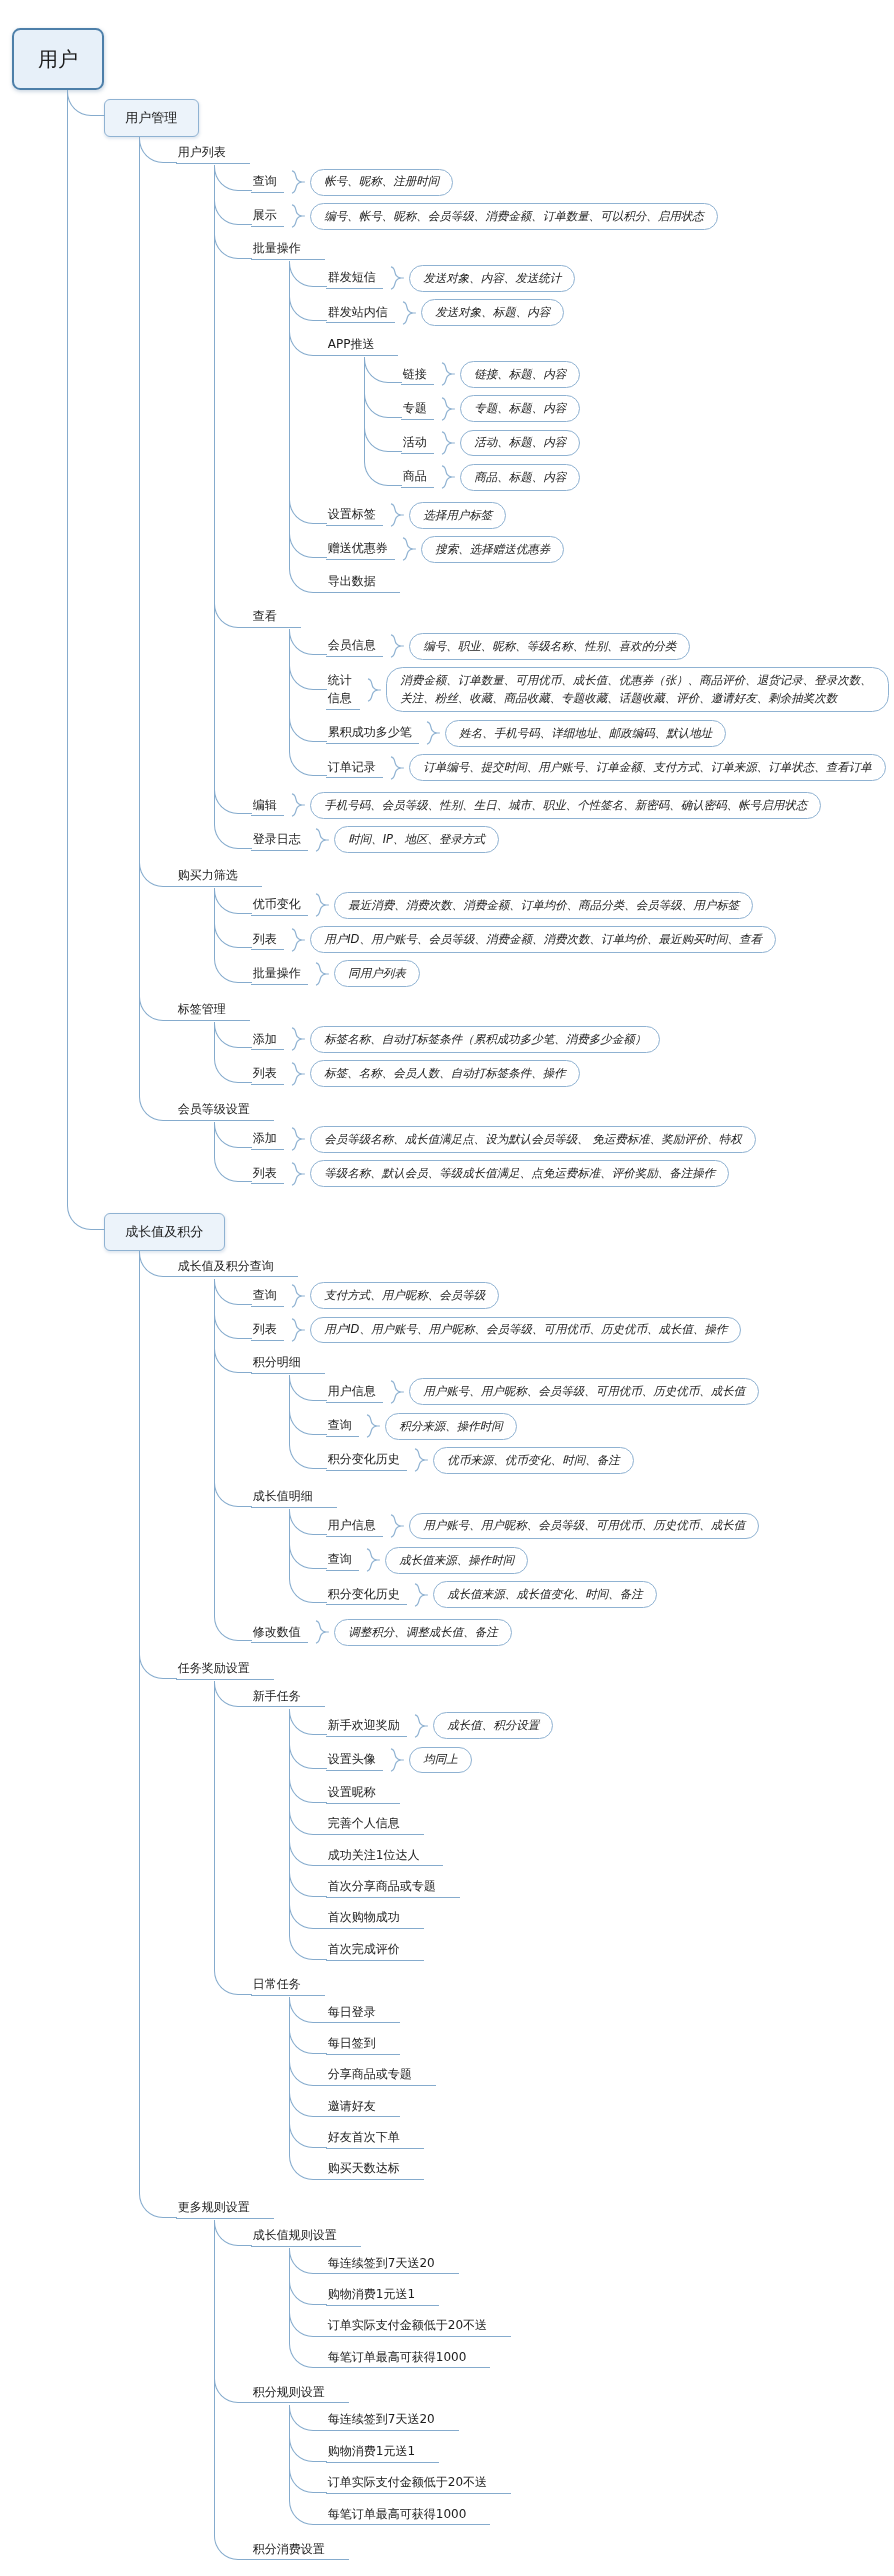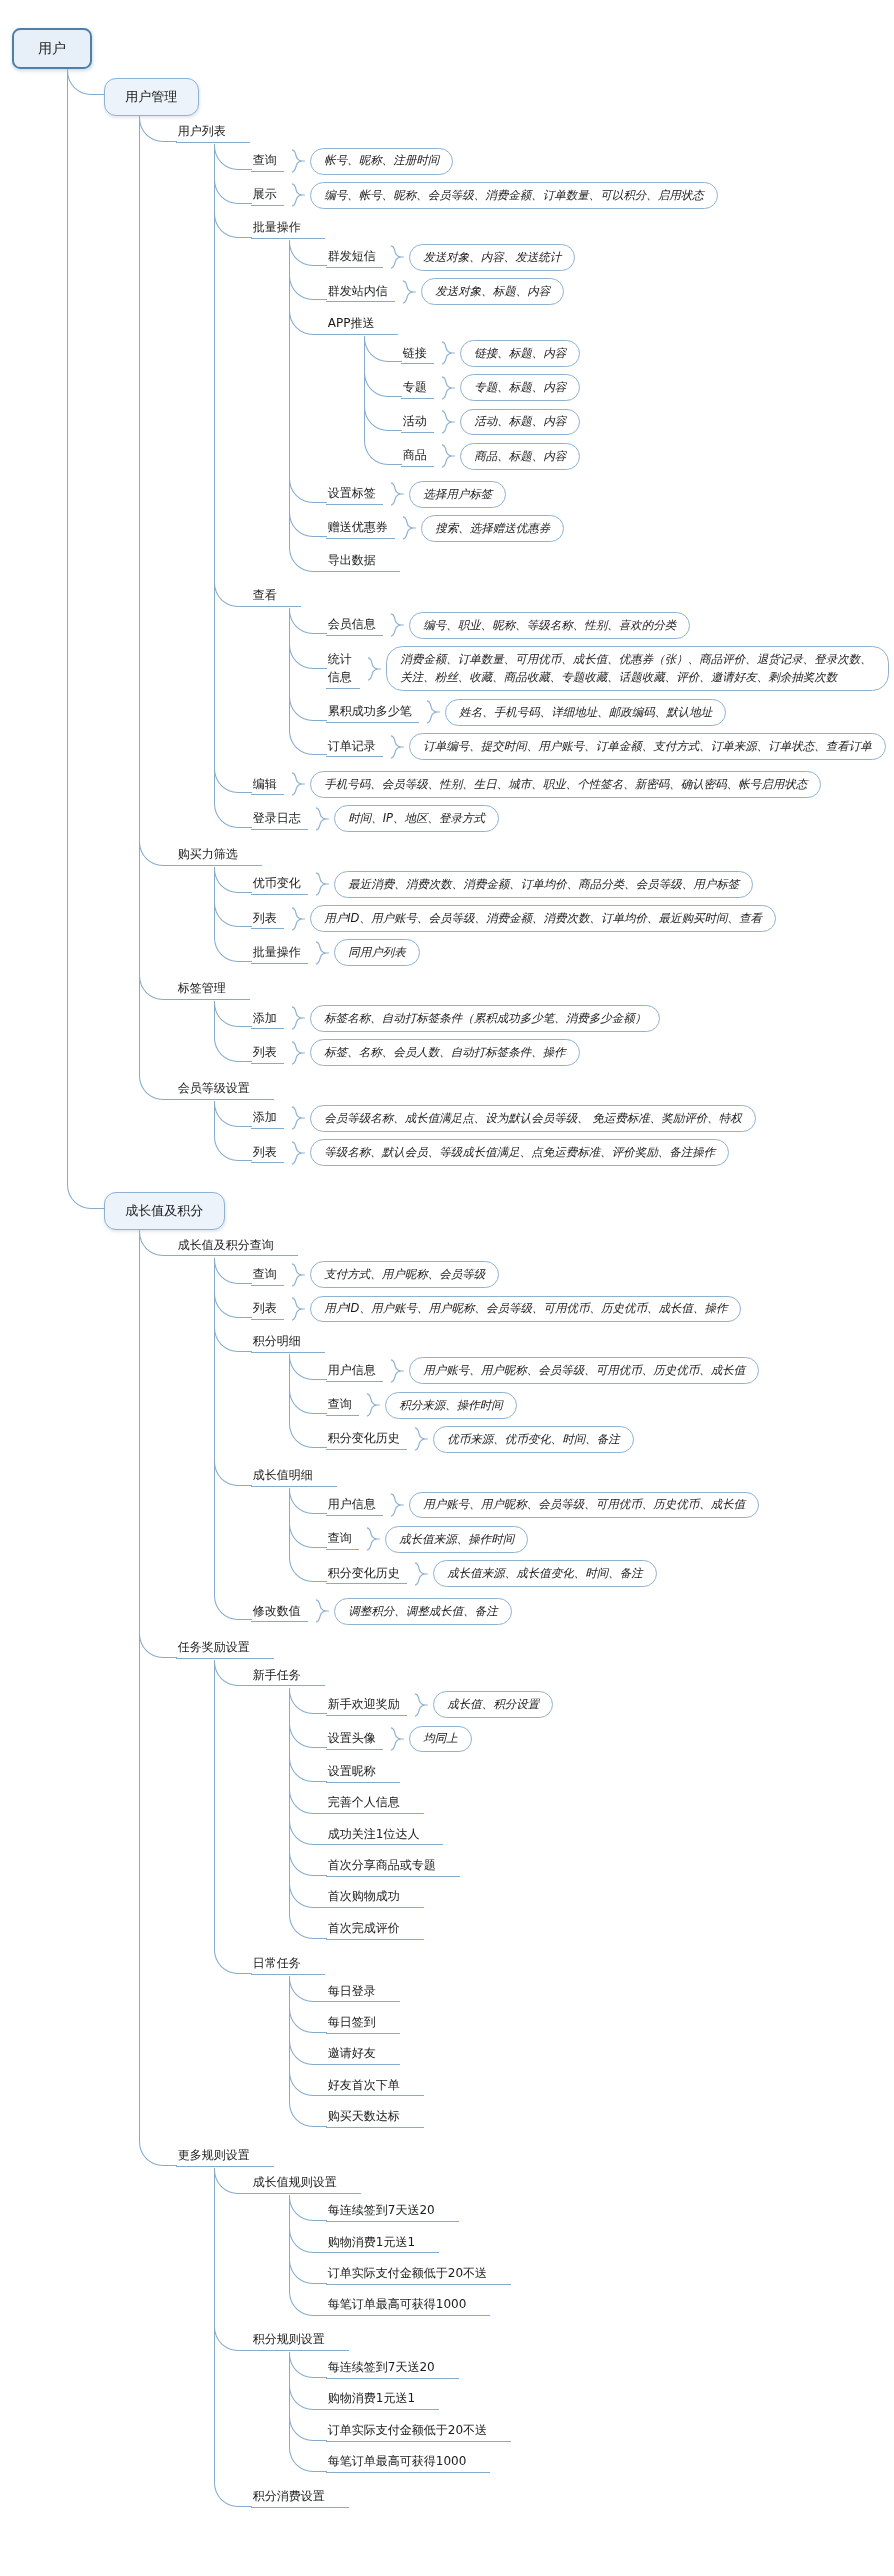--- a/index.html
+++ b/index.html
@@ -42,28 +42,28 @@
   .row { display: flex; align-items: center; gap: 5.5px; min-height: 24px; }
 
   .label { font-size: 12px; line-height: 1.5; }
   .label.u {
     border-bottom: 1.3px solid var(--line);
     padding: 0.9px 24px 1.8px 1.8px;
   }
   .label.u.tight { padding-right: 7.4px; }
   .label.box {
     display: inline-block; border: 1.3px solid var(--pill);
-    background: var(--boxfill); border-radius: 12px;
+    background: var(--boxfill); border-radius: 6px;
     padding: 8.3px 20.3px; font-size: 13px;
     box-shadow: 0.9px 1.8px 2.8px rgba(90,130,170,.18);
   }
   .label.root {
     display: inline-block; border: 2.8px solid var(--rootborder);
     background: #e7f0f9; border-radius: 8.3px;
-    padding: 8px 24px; font-size: 14px;
+    padding: 14px 24px; font-size: 20px;
     box-shadow: 0.9px 1.8px 3.7px rgba(70,110,150,.25);
   }
   .node.box { padding: 9.2px 0; }
   .node.root { padding: 0 0 7.4px; }
 
   .bracket { flex: 0 0 auto; display: flex; align-items: center; }
   .bracket svg { display: block; }
 
   .pill {
     flex: 0 1 auto; min-width: 0;
@@ -594,20 +594,25 @@
                         <span class="label u">每日登录</span>
                       </div>
                     </div>
                     <div class="node line">
                       <div class="row">
                         <span class="label u">每日签到</span>
                       </div>
                     </div>
                     <div class="node line">
                       <div class="row">
+                        <span class="label u">分享商品或专题</span>
+                      </div>
+                    </div>
+                    <div class="node line">
+                      <div class="row">
                         <span class="label u">邀请好友</span>
                       </div>
                     </div>
                     <div class="node line">
                       <div class="row">
                         <span class="label u">好友首次下单</span>
                       </div>
                     </div>
                     <div class="node line">
                       <div class="row">

